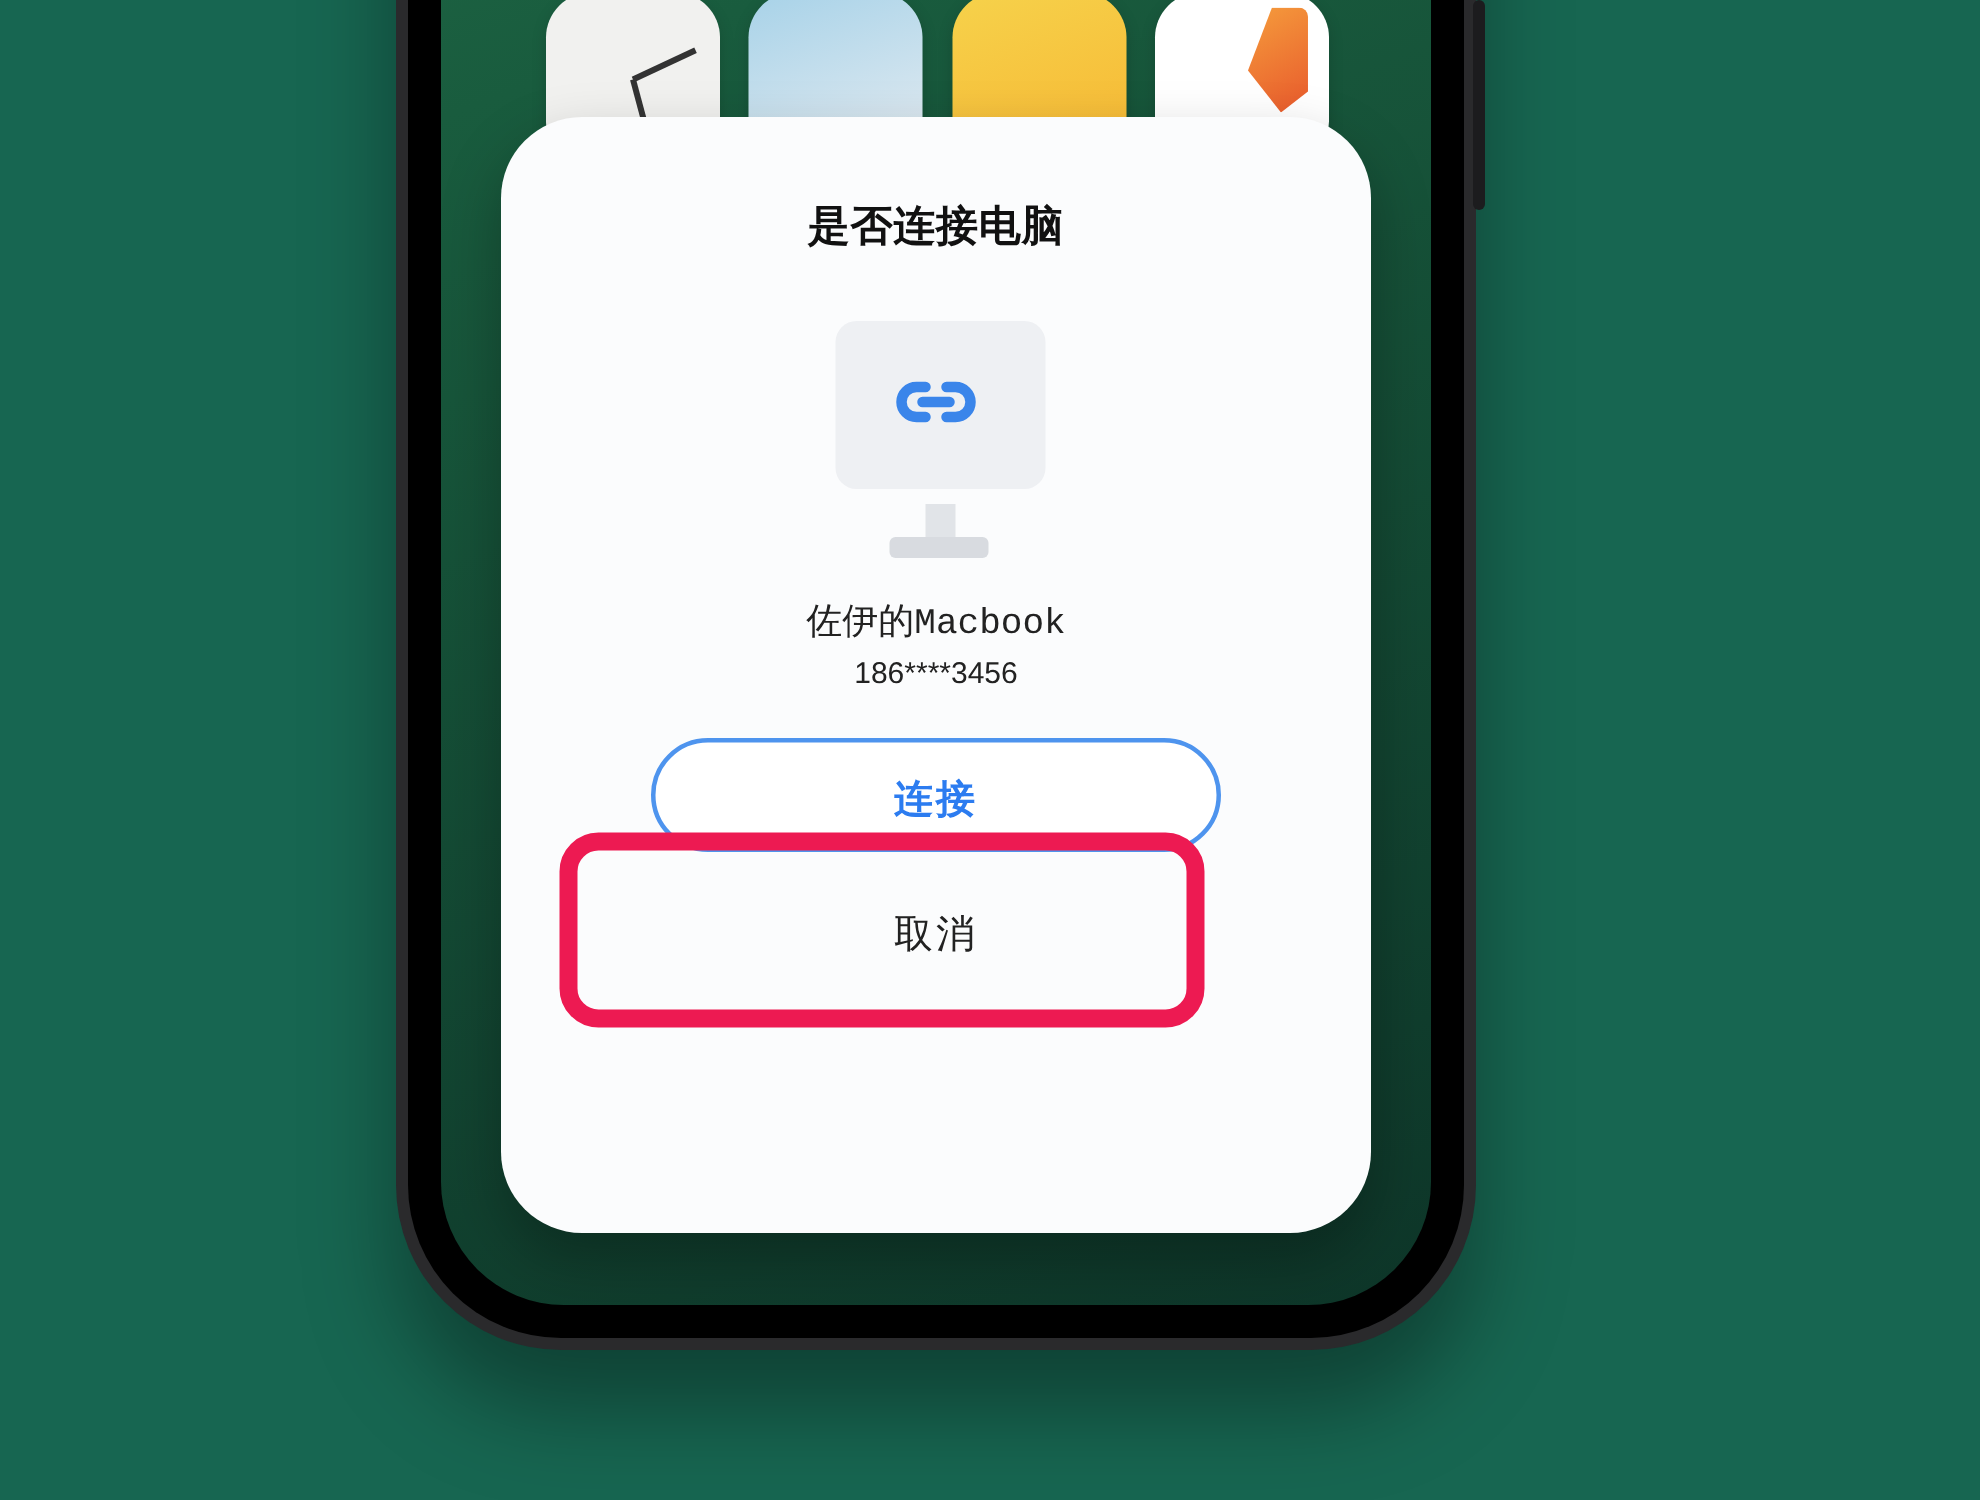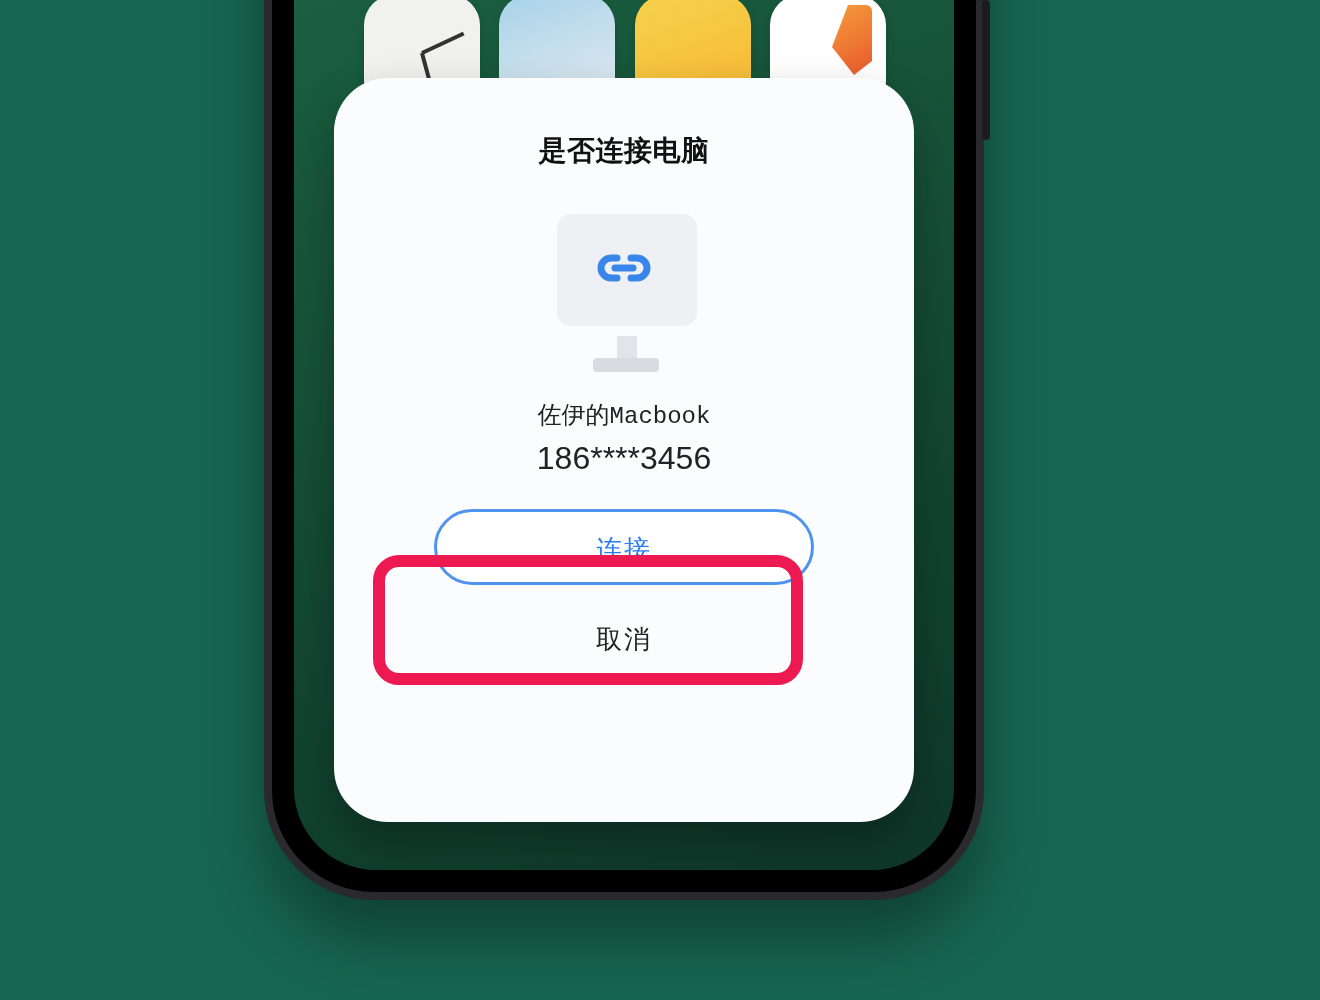--- a/index.html
+++ b/index.html
@@ -139,38 +139,38 @@
     position:absolute; left:50%; top:42px; transform:translateX(-50%);
   }
   .dev-name {
     font-size: 24px;
     color:#222;
     margin: 0;
     line-height:1.45;
     font-family:Liberation Mono, monospace;
   }
   .dev-sub {
-    font-size: 32px;
+    font-size: 20px;
     color:#222;
     margin: 0 0 18px 0;
     line-height:1.45;
   }
 
   .connect-btn {
     display:block;
     margin: 28px auto 0 auto;
     width: 380px;
     height: 76px;
     line-height: 72px;
     border: 3px solid #4e94ee;
     border-radius: 40px;
     background:#fff;
     color:#2c7cf0;
     font-size: 26px;
-    font-weight:400;
+    font-weight:700;
     letter-spacing:2px;
     cursor:pointer;
   }
   .cancel-link {
     display:block;
     margin: 36px auto 14px auto;
     background:none;
     border:none;
     font-size:26px;
     color:#222;

